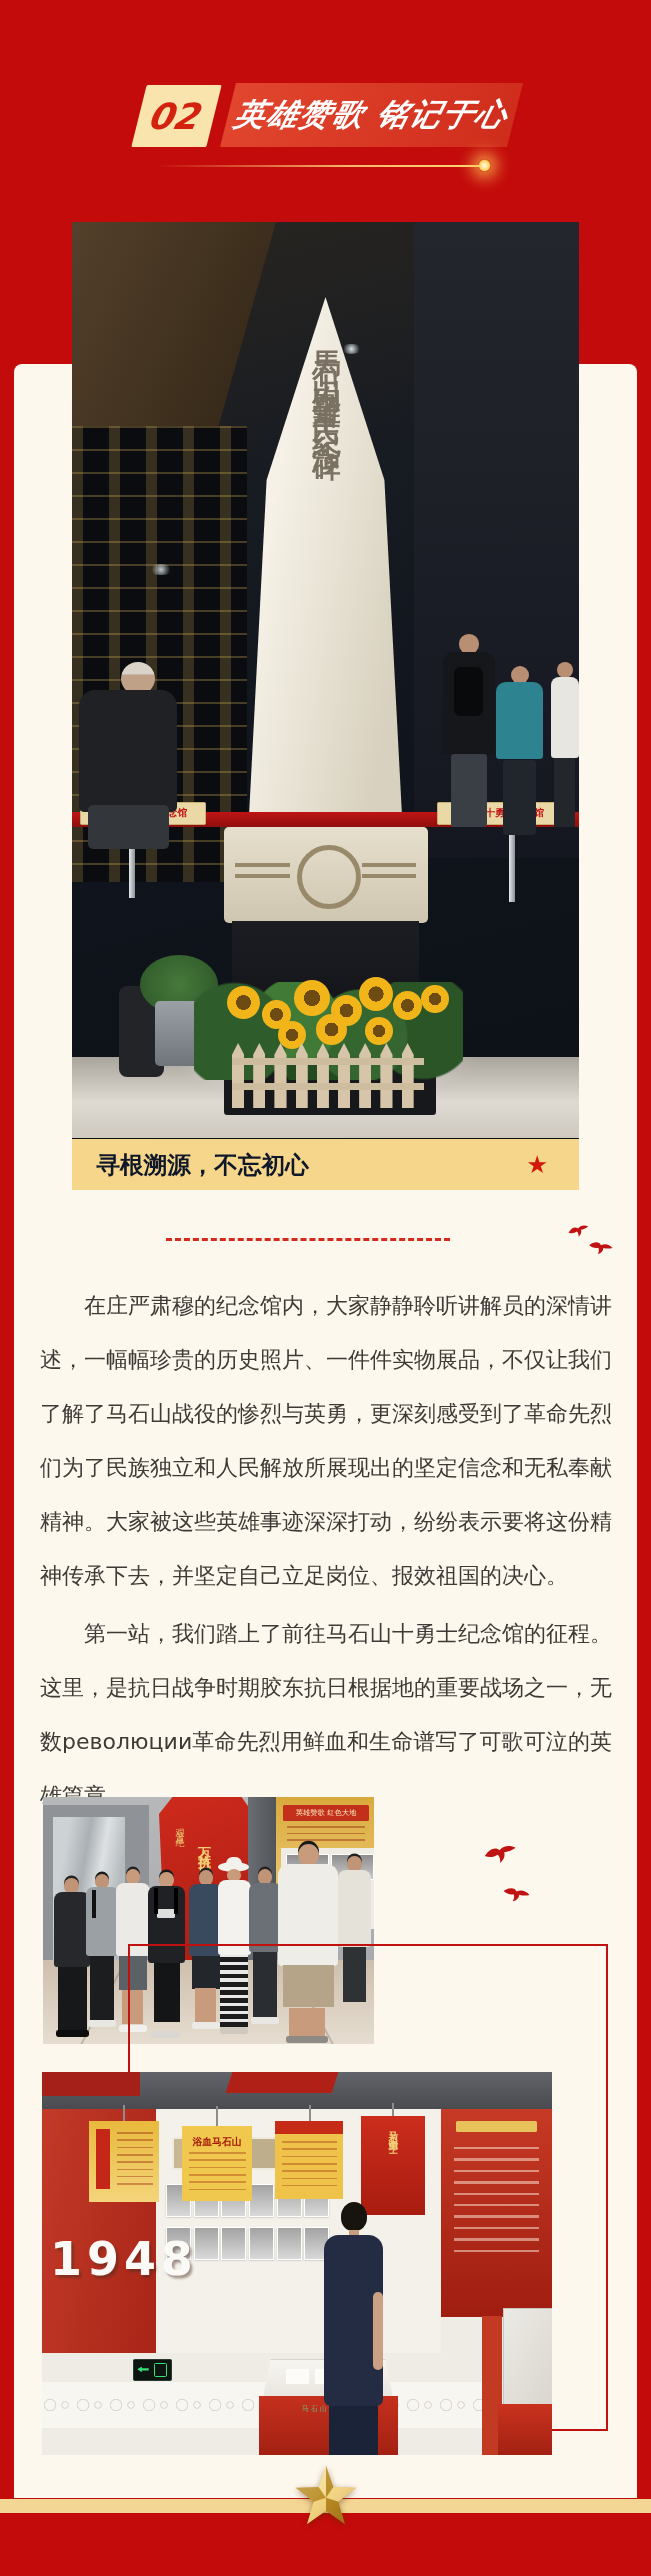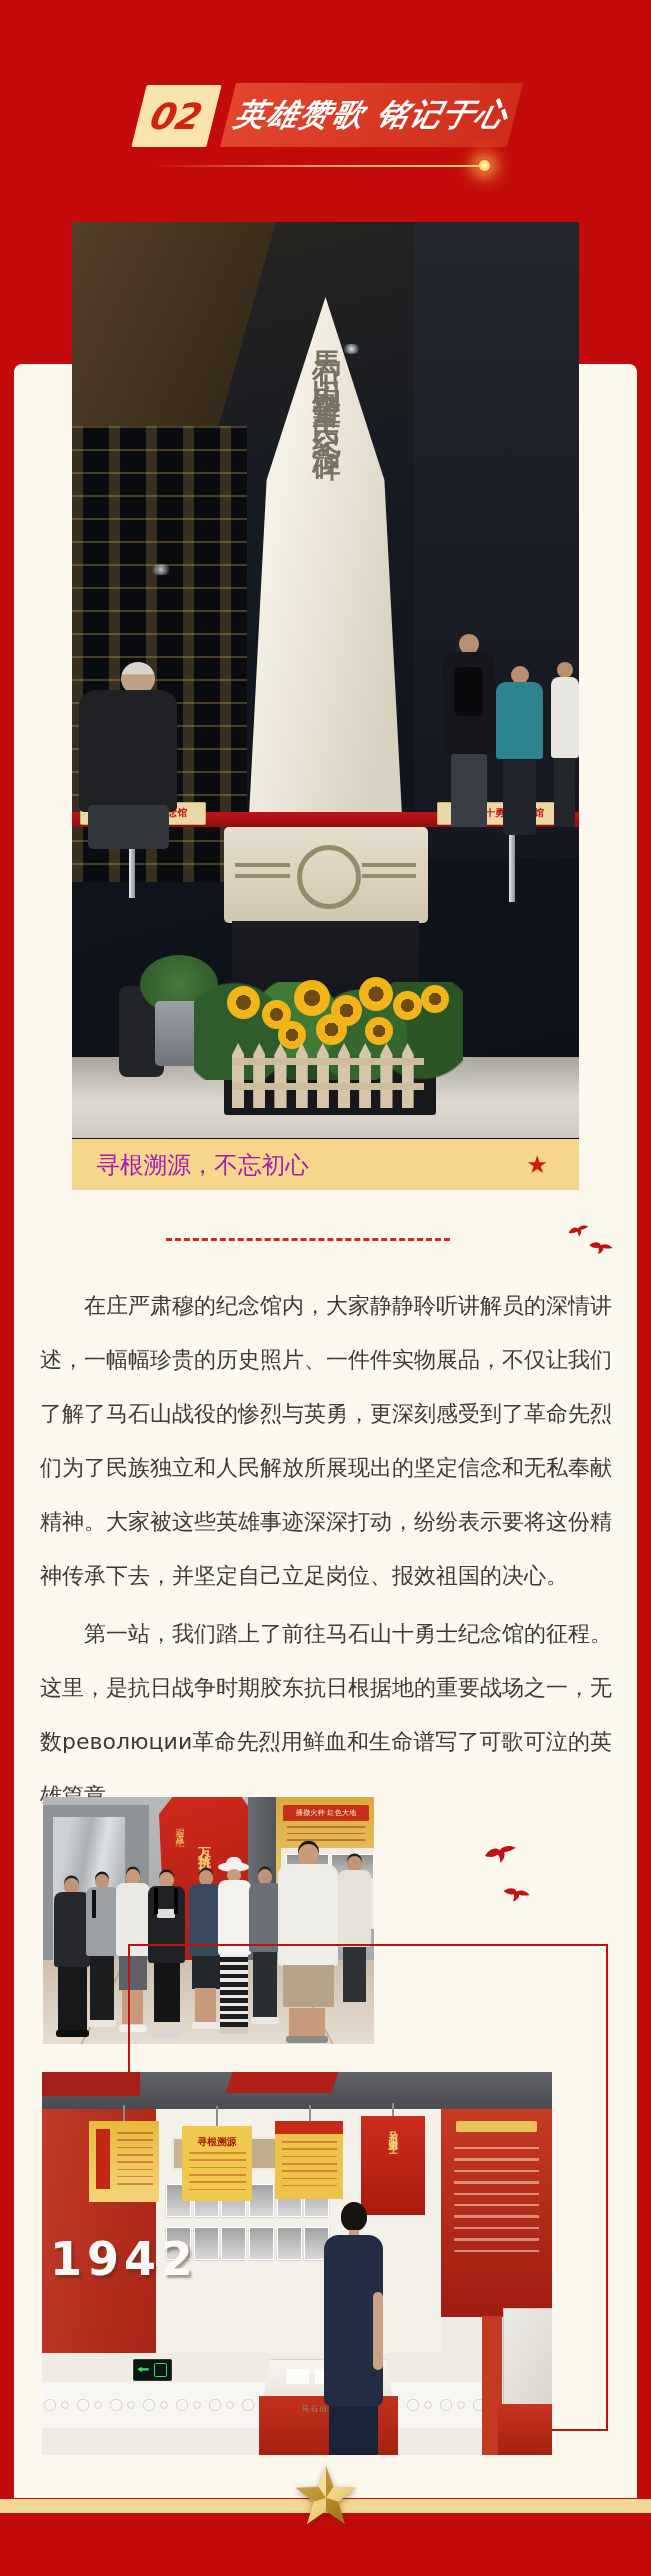--- a/index.html
+++ b/index.html
@@ -16,21 +16,21 @@
   .titlebar span{font-size:31px;font-weight:800;font-style:italic;color:#ffffff;letter-spacing:1.6px;white-space:nowrap;}
   .goldline{left:155px;top:165px;width:326px;height:2.4px;
             background:linear-gradient(90deg,rgba(255,214,125,0),rgba(255,214,125,.85) 60%,#ffd873);}
   .glowdot{left:478px;top:159px;width:13px;height:13px;border-radius:50%;
            background:radial-gradient(circle,#fff3c8 15%,#ffcf58 55%,rgba(255,190,70,0) 75%);
            box-shadow:0 0 14.7px 6.5px rgba(255,196,84,.75);}
   
   .card{left:14px;top:364px;width:623px;height:2134px;background:#fdf8ee;border-radius:8.1px 8.1px 0 0;}
   
   .caption{left:72px;top:1139px;width:507px;height:51px;background:#f6d68a;display:flex;align-items:center;}
-  .caption .txt{font-size:23.6px;font-weight:400;color:#a21caf;margin-left:24.4px;flex:1;}
+  .caption .txt{font-size:23.6px;font-weight:700;color:#0f172a;margin-left:24.4px;flex:1;}
   .caption .star{font-size:24.4px;color:#d2170d;margin-right:31px;}
   .dashes{left:166px;top:1238px;width:284px;height:0;border-top:3.3px dashed #d52a1a;}
   .bird svg{display:block;width:100%;height:100%;}
   .para-wrap{left:40px;top:1279px;width:572px;}
   .para{font-size:22px;line-height:54px;color:#3e3a36;text-align:justify;text-indent:2em;margin:0 0 4.1px 0;}
   .frame{left:128px;top:1944px;width:476px;height:483px;border:2.4px solid #c01010;}
   .stripe{left:0;top:2499px;width:652px;height:14px;background:#f3d694;}
   
   .head{position:absolute;border-radius:50%;}
   .blk{position:absolute;}
@@ -186,21 +186,21 @@
     <div class="a" style="left:0;top:8.1px;width:106px;height:163px;background:#8f9296;"></div>
     <div class="a" style="left:9.8px;top:19.6px;width:72px;height:147px;background:linear-gradient(100deg,#cdd2d5 18%,#aab0b4 40%,#dde1e3 58%,#b4babd 80%);"></div>
     <div class="a" style="left:116px;top:0;width:96px;height:189px;background:linear-gradient(160deg,#cd2a1c,#a81a10);
                 clip-path:polygon(14% 0,86% 0,100% 10%,95% 92%,86% 100%,8% 100%,0 9%);"></div>
     <div class="a vtxt" style="left:130px;top:24.4px;height:73px;font-size:9px;color:#e6c06a;letter-spacing:3.3px;">艰苦卓绝</div>
     <div class="a vtxt" style="left:152px;top:39px;height:90px;font-size:13px;font-weight:700;color:#f0cd74;letter-spacing:4.1px;">万众抗日</div>
     <div class="a" style="left:174px;top:90px;width:28px;height:57px;background:repeating-linear-gradient(180deg,rgba(255,225,215,.55) 0 1.6px,transparent 1.6px 8.1px);"></div>
     <div class="a" style="left:205px;top:0;width:28px;height:194px;background:linear-gradient(90deg,#6a6d71,#515459);"></div>
     <div class="a" style="left:233px;top:0;width:98px;height:132px;background:linear-gradient(#d9a93c,#f2d686);"></div>
     <div class="a" style="left:240px;top:8.1px;width:86px;height:16.3px;background:#c22f1b;border-radius:1.6px;display:flex;align-items:center;justify-content:center;">
-      <span style="font-size:7.3px;color:#fce8bb;white-space:nowrap;">播撒火种 红色大地</span>
+      <span style="font-size:7.3px;color:#fce8bb;white-space:nowrap;">英雄赞歌 红色大地</span>
     </div>
     <div class="a" style="left:244px;top:29px;width:78px;height:18px;background:repeating-linear-gradient(180deg,rgba(150,40,20,.45) 0 1.6px,transparent 1.6px 6.5px);"></div>
     <div class="a" style="left:238px;top:51px;width:93px;height:81px;background:#efece6;"></div>
     <div class="portrait" style="left:243px;top:57px;"></div>
     <div class="portrait" style="left:266px;top:57px;"></div>
     <div class="portrait" style="left:288px;top:57px;"></div>
     <div class="portrait" style="left:311px;top:57px;"></div>
     <div class="a" style="left:269px;top:91px;width:36px;height:24.4px;background:#d9cfb8;border:1.6px solid #fff;"></div>
     <div class="a" style="left:0;top:163px;width:331px;height:84px;background:linear-gradient(#cdbfae,#e6ddd0);"></div>
     <div class="a" style="left:57px;top:159px;width:1.6px;height:102px;background:rgba(120,110,95,.35);transform:rotate(28deg);"></div>
@@ -298,36 +298,36 @@
     <div class="a" style="left:196px;top:65px;width:46px;height:29px;background:#bfae8c;border:2.4px solid #efeadf;"></div>
 
     <div class="a" style="left:81px;top:33px;width:1.6px;height:18px;background:#8d8d8d;"></div>
     <div class="a" style="left:47px;top:49px;width:70px;height:81px;background:linear-gradient(#e8b93c,#f4d57a);">
       <div class="blk" style="left:6.5px;top:8.1px;width:14.7px;height:60px;background:#c42718;"></div>
       <div class="blk" style="left:28px;top:11.4px;width:36px;height:57px;background:repeating-linear-gradient(180deg,rgba(150,30,10,.4) 0 1.6px,transparent 1.6px 7.3px);"></div>
     </div>
     <div class="a" style="left:174px;top:34px;width:1.6px;height:19.6px;background:#8d8d8d;"></div>
     <div class="a" style="left:140px;top:54px;width:70px;height:75px;background:#f1c84e;">
       <div class="blk" style="left:0;top:6.5px;width:70px;text-align:center;">
-        <span style="font-size:9.8px;font-weight:700;color:#a31408;white-space:nowrap;">寻根溯源</span>
+        <span style="font-size:9.8px;font-weight:700;color:#a31408;white-space:nowrap;">浴血马石山</span>
       </div>
       <div class="blk" style="left:6.5px;top:26px;width:57px;height:41px;background:repeating-linear-gradient(180deg,rgba(150,30,10,.35) 0 1.6px,transparent 1.6px 7.3px);"></div>
     </div>
     <div class="a" style="left:267px;top:33px;width:1.6px;height:18px;background:#8d8d8d;"></div>
     <div class="a" style="left:233px;top:49px;width:68px;height:78px;background:#efc34a;">
       <div class="blk" style="left:0;top:0;width:68px;height:13px;background:#c52b17;"></div>
       <div class="blk" style="left:6.5px;top:19.6px;width:55px;height:49px;background:repeating-linear-gradient(180deg,rgba(150,30,10,.35) 0 1.6px,transparent 1.6px 7.3px);"></div>
     </div>
     <div class="a" style="left:350px;top:31px;width:1.6px;height:14.7px;background:#8d8d8d;"></div>
     <div class="a" style="left:319px;top:44px;width:64px;height:99px;background:linear-gradient(#cc2d1c,#a81c10);display:flex;justify-content:center;">
       <span class="vtxt" style="margin-top:8.1px;font-size:9.8px;font-weight:700;color:#f2cf78;letter-spacing:2.4px;">马石山十勇士</span>
     </div>
 
     <div class="a" style="left:8.1px;top:160px;">
-      <span style="font-size:46px;font-weight:800;color:#fbfaf7;letter-spacing:4.9px;text-shadow:2.4px 3.3px 2.4px rgba(70,45,30,.45);">1942</span>
+      <span style="font-size:46px;font-weight:800;color:#fbfaf7;letter-spacing:4.9px;text-shadow:2.4px 3.3px 2.4px rgba(70,45,30,.45);">1948</span>
     </div>
 
     <div class="a" style="left:0;top:310px;width:510px;height:46px;background:#f8f6f1;"></div>
     <div class="a" style="left:0;top:324px;width:510px;height:18px;opacity:.8;background:
          radial-gradient(circle at 8.1px 9px, transparent 4.9px, #d8d3cb 5.3px 6.1px, transparent 6.5px),
          radial-gradient(circle at 23px 9px, transparent 2.4px, #ddd8d0 2.9px 3.7px, transparent 4.1px);
          background-size:33px 18px;"></div>
     <div class="a" style="left:91px;top:287px;width:37px;height:19.6px;background:#0c1510;border:1.6px solid #2a3a30;border-radius:1.6px;">
       <div class="blk" style="left:3.3px;top:6.5px;width:11.4px;height:5.7px;background:#35e07a;clip-path:polygon(0 50%,40% 0,40% 30%,100% 30%,100% 70%,40% 70%,40% 100%);"></div>
       <div class="blk" style="left:19.6px;top:3.3px;width:11.4px;height:12.2px;border:1.6px solid #35e07a;border-radius:1.6px;"></div>

